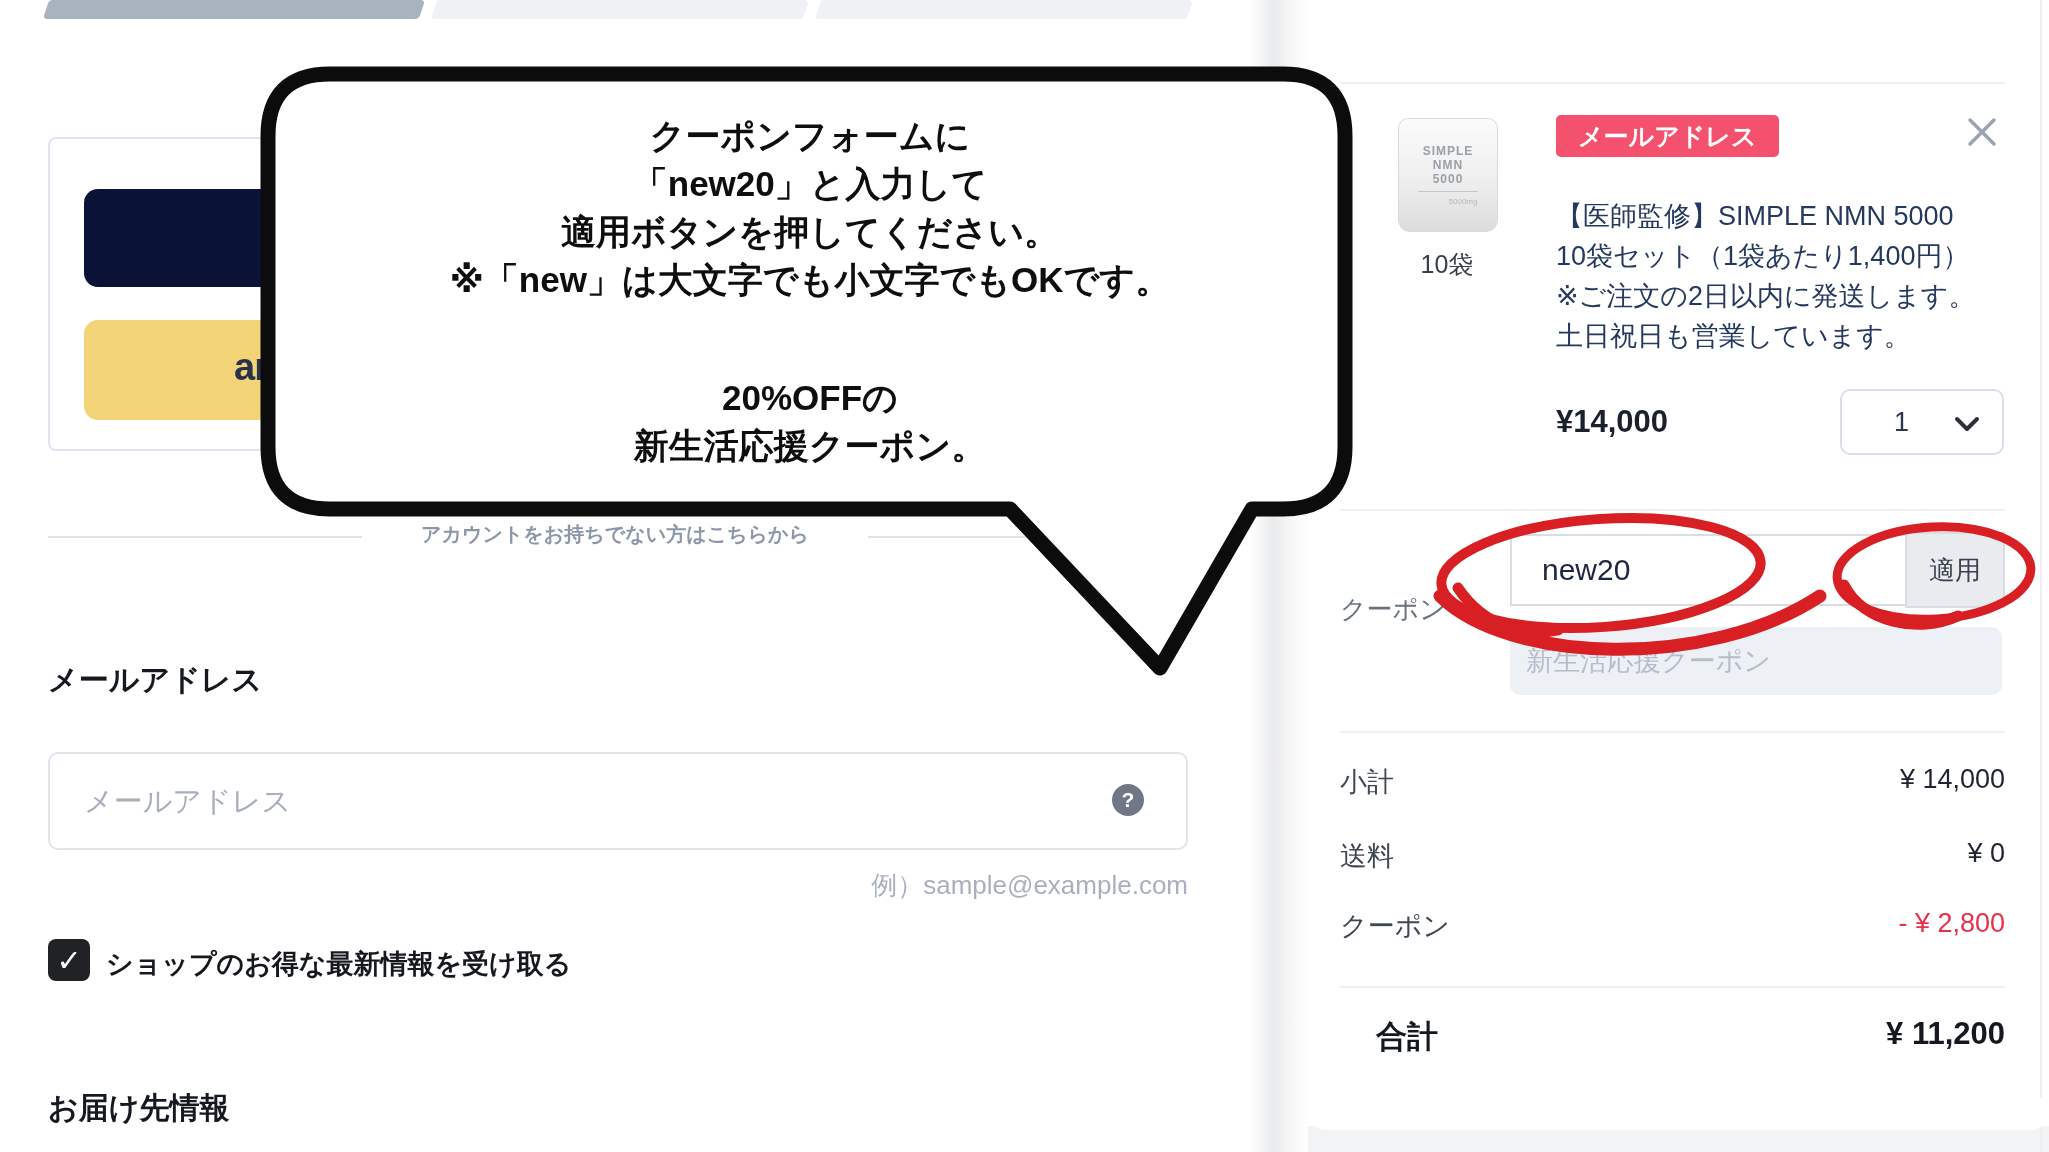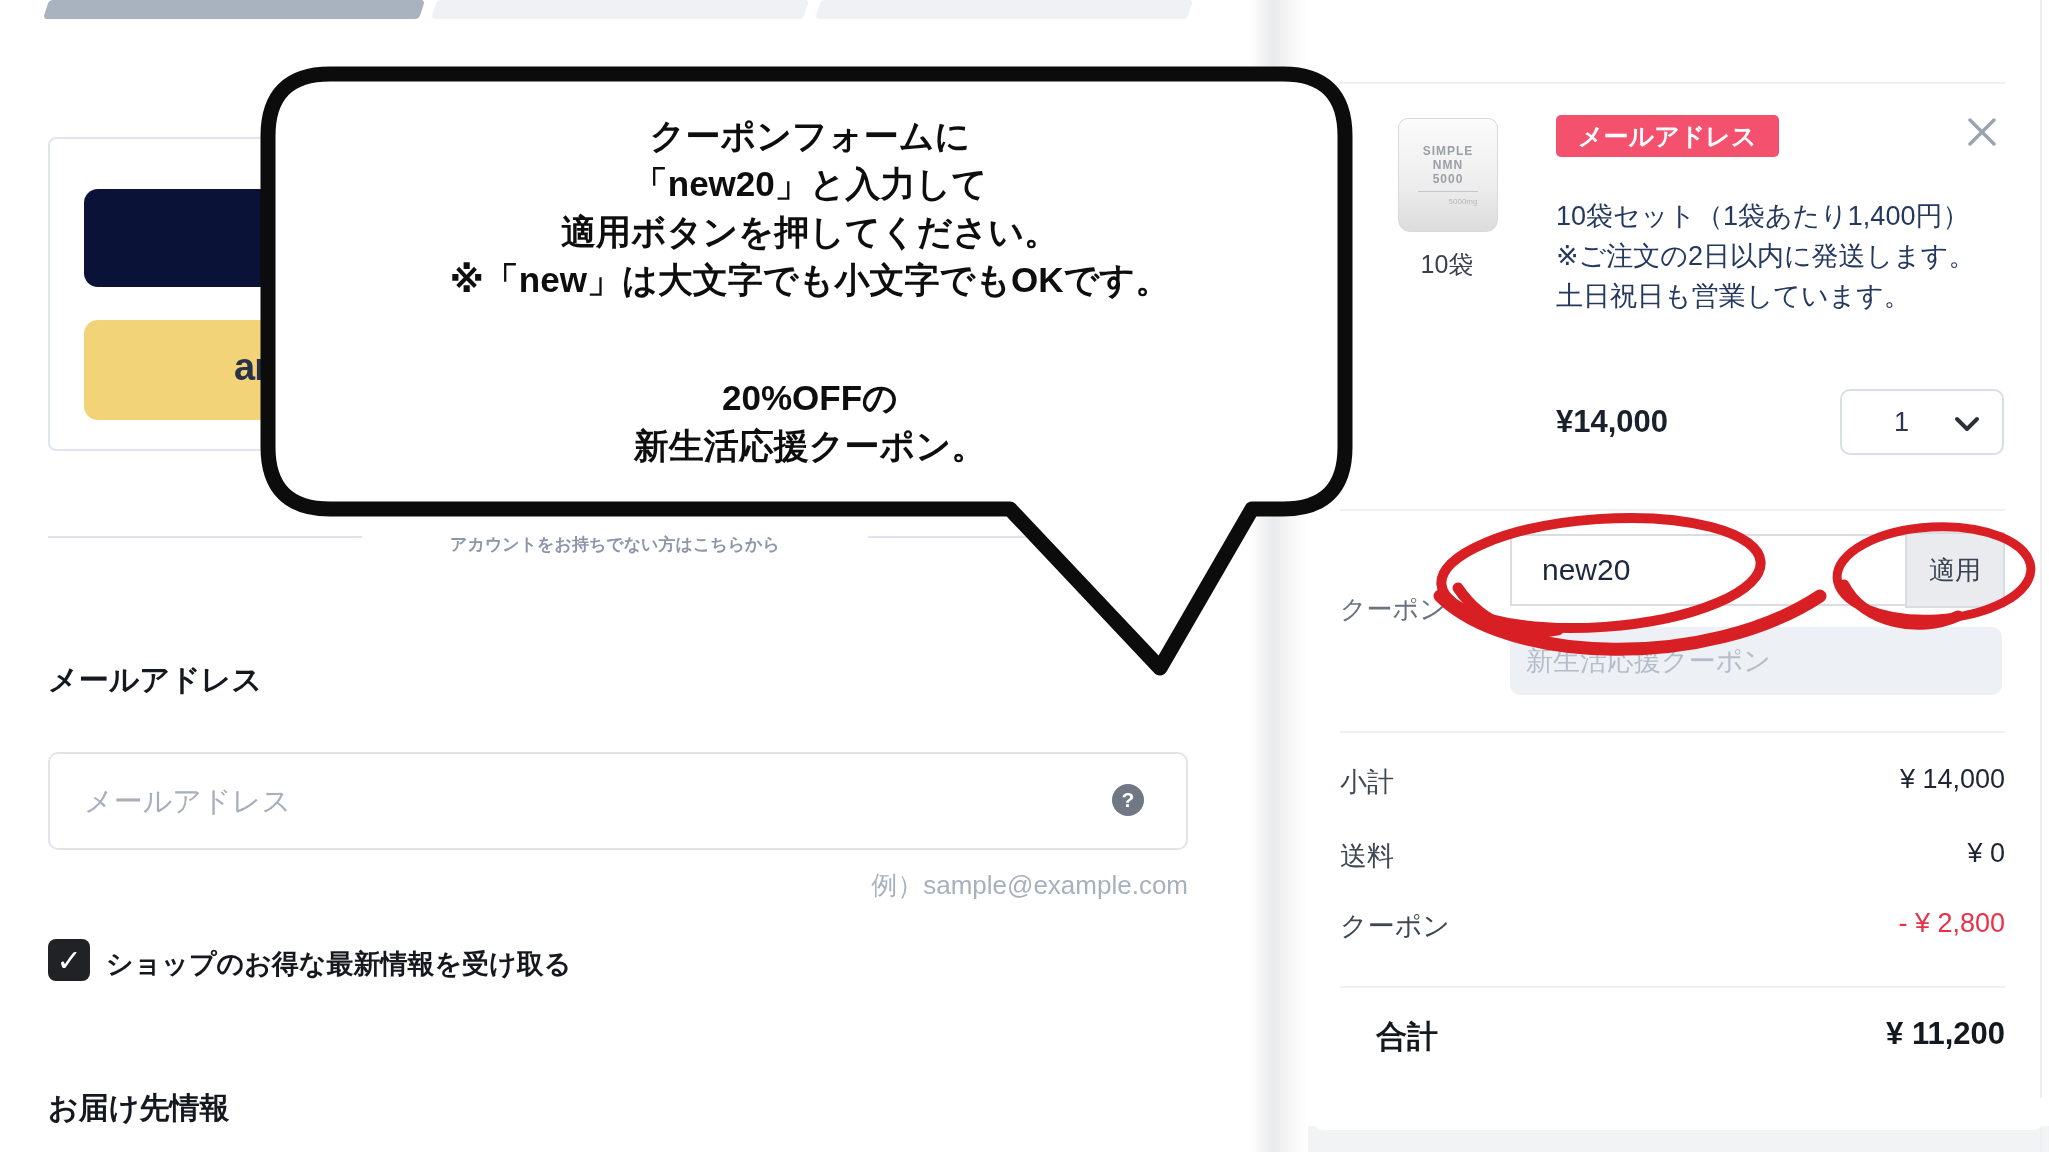--- a/index.html
+++ b/index.html
@@ -8,21 +8,21 @@
   
   .steptab{position:absolute;top:0;height:19px;border-radius:4px;transform:skewX(-18deg);}
   
   .pay-card{position:absolute;left:48px;top:137px;width:1140px;height:314px;background:#fff;
             border:2px solid #dfe4ee;border-radius:8px;box-sizing:border-box;}
   .btn-navy{position:absolute;left:82px;top:187px;width:1072px;height:98px;background:#0b1238;border-radius:14px;}
   .btn-amazon{position:absolute;left:82px;top:318px;width:1072px;height:100px;background:#f3d377;border-radius:14px;}
   .amazon-logo{position:absolute;left:150px;top:26px;font-size:38px;font-weight:700;color:#28334a;letter-spacing:-1px;}
   .acct-line{position:absolute;top:536px;height:2px;background:#dfe3ec;}
   .acct-text{position:absolute;left:362px;top:521px;width:506px;text-align:center;
-             font-size:17px;font-weight:700;color:#8c96a9;margin-top:12px;}
+             font-size:20px;font-weight:700;color:#8c96a9;}
   .h-label{position:absolute;font-size:30px;font-weight:700;color:#14181f;}
   .email-input{position:absolute;left:48px;top:752px;width:1140px;height:98px;box-sizing:border-box;
                border:2px solid #e1e5eb;border-radius:10px;padding:0 60px 0 34px;font-size:29px;
                color:#2c3650;background:#fff;outline:none;font-family:inherit;}
   .email-input::placeholder{color:#a7afbc;}
   .help-badge{position:absolute;left:1112px;top:784px;width:32px;height:32px;border-radius:50%;
               background:#6f7884;color:#fff;font-size:21px;font-weight:700;display:flex;
               align-items:center;justify-content:center;}
   .email-example{position:absolute;left:700px;top:868px;width:488px;text-align:right;
                  font-size:26px;color:#a8b0bd;}
@@ -133,20 +133,21 @@
   <div class="pouch-caption">10袋</div>
 
   <div class="badge" style="background:#f4516e;">メールアドレス</div>
 
   <svg class="close-x" viewBox="0 0 44 44">
     <line x1="10" y1="10" x2="34" y2="34" stroke="#9aa4b1" stroke-width="3.5" stroke-linecap="round"></line>
     <line x1="34" y1="10" x2="10" y2="34" stroke="#9aa4b1" stroke-width="3.5" stroke-linecap="round"></line>
   </svg>
 
   <div class="ptitle">
+    <div class="tl">【医師監修】SIMPLE NMN 5000</div>
     <div class="tl">10袋セット（1袋あたり1,400円）</div>
     <div class="tl">※ご注文の2日以内に発送します。</div>
     <div class="tl">土日祝日も営業しています。</div>
   </div>
 
   <div class="price">¥14,000</div>
 
   <div class="qtybox">
     <span class="qtyval">1</span>
     <svg class="qtychev" width="26" height="16" viewBox="0 0 26 16">

